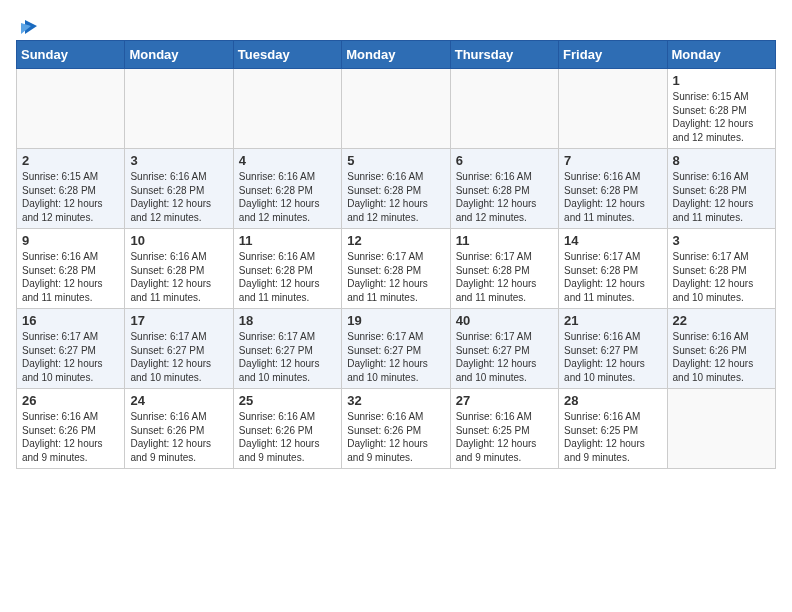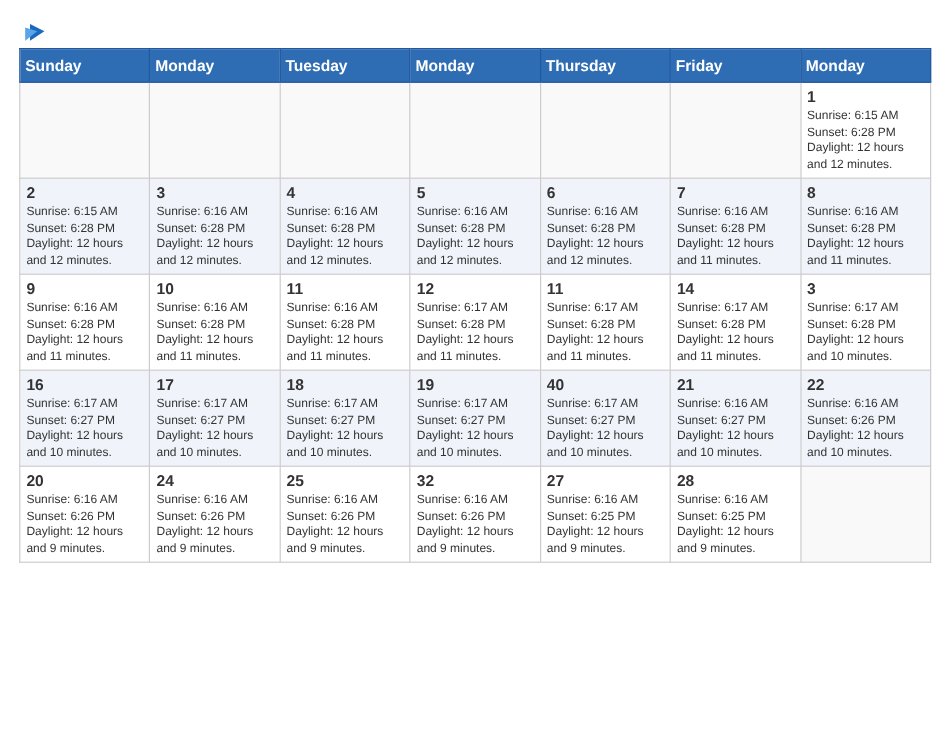--- a/index.html
+++ b/index.html
@@ -287,21 +287,21 @@
         <td>
           <span class="day-number">22</span>
           <div class="day-info" style="white-space: pre-line;">Sunrise: 6:16 AM
 Sunset: 6:26 PM
 Daylight: 12 hours
 and 10 minutes.</div>
         </td>
       </tr>
       <tr>
         <td>
-          <span class="day-number">20</span>
+          <span class="day-number">26</span>
           <div class="day-info" style="white-space: pre-line;">Sunrise: 6:16 AM
 Sunset: 6:26 PM
 Daylight: 12 hours
 and 9 minutes.</div>
         </td>
         <td>
           <span class="day-number">24</span>
           <div class="day-info" style="white-space: pre-line;">Sunrise: 6:16 AM
 Sunset: 6:26 PM
 Daylight: 12 hours

